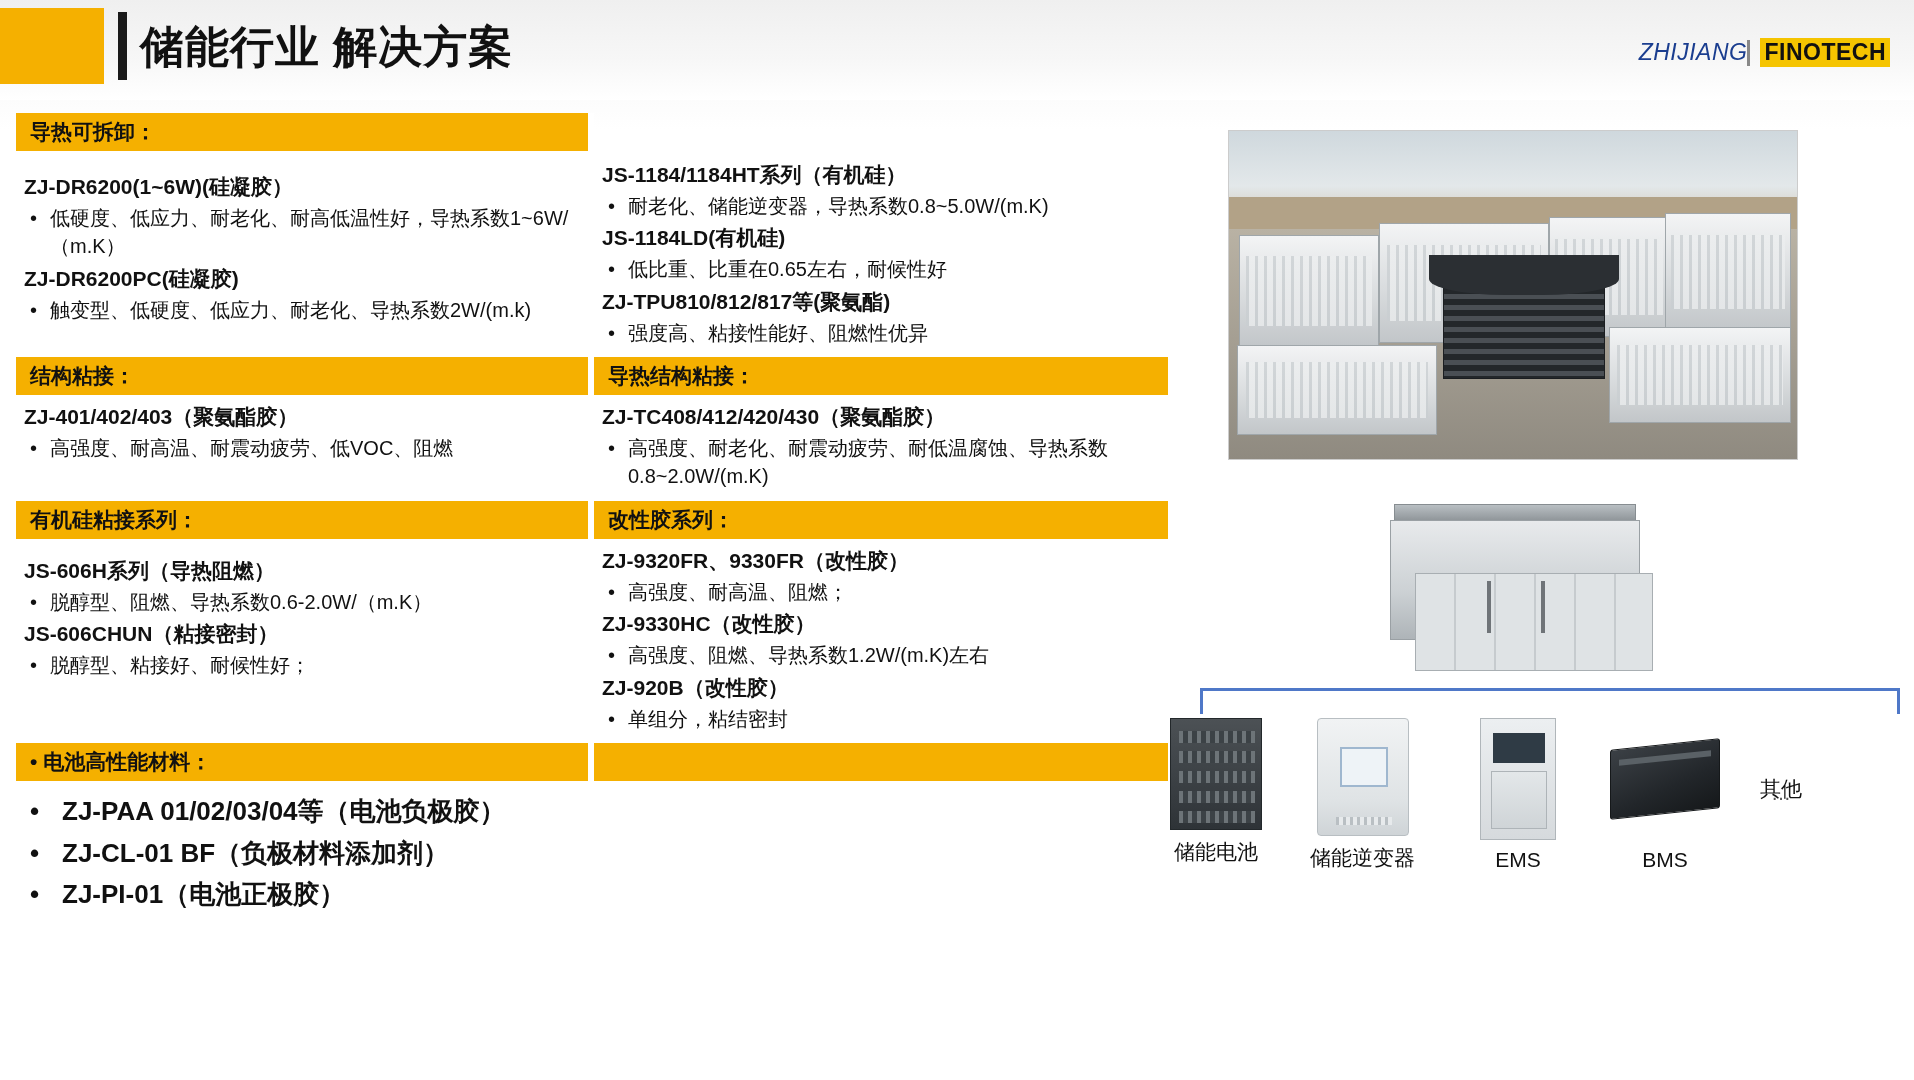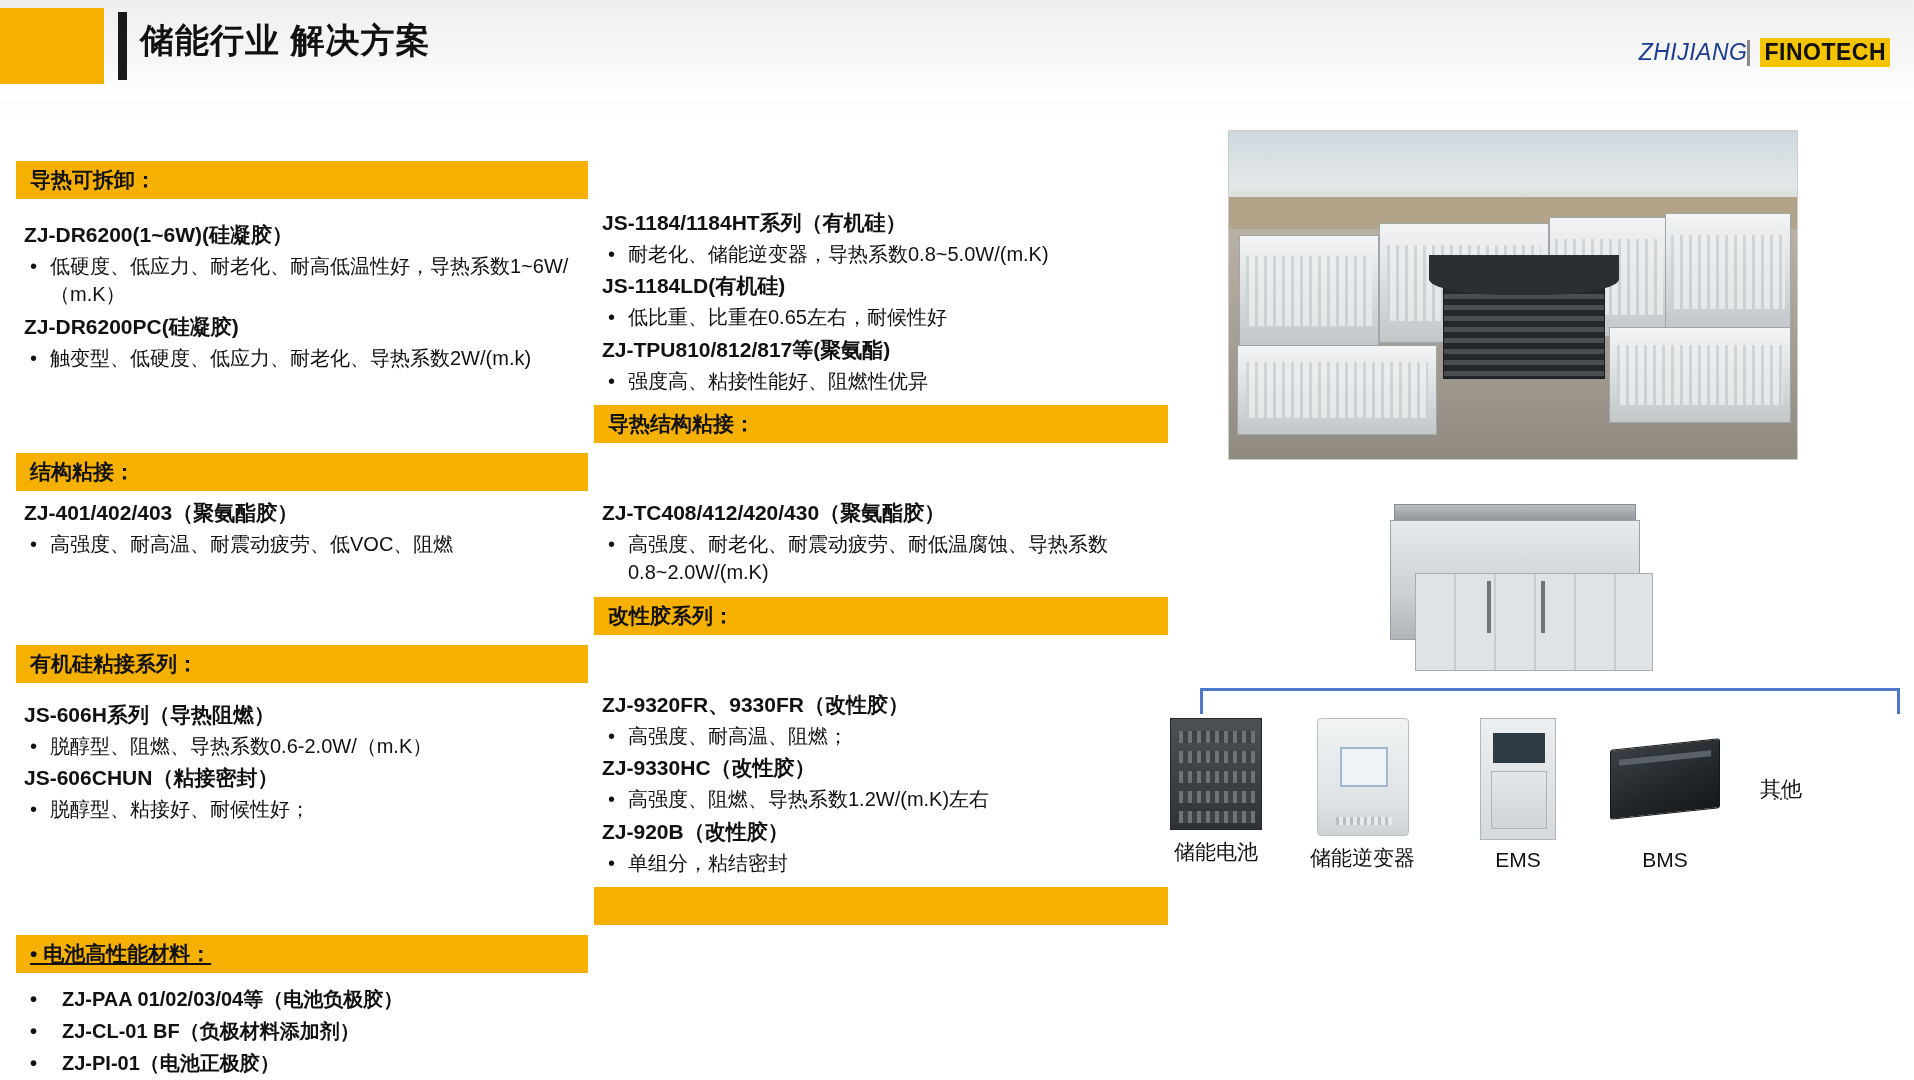--- a/index.html
+++ b/index.html
@@ -23,21 +23,21 @@
   .header-yellow {
     position: absolute; left: 0; top: 8px; width: 104px; height: 76px;
     background: #f5b000;
   }
   .header-bar {
     position: absolute; left: 118px; top: 12px; width: 9px; height: 68px;
     background: #1a1a1a;
   }
   .header-title {
     position: absolute; left: 140px; top: 18px;
-    font-size: 34px; font-weight: bold; color: #111; letter-spacing: 1px;
+    font-size: 44px; font-weight: bold; color: #111; letter-spacing: 1px;
     white-space: nowrap;
   }
   .logo-wrap {
     position: absolute; right: 24px; top: 38px;
     display: flex; align-items: center; gap: 0px;
   }
   .logo-zj {
     font-size: 23px; font-weight: normal; font-style: italic; color: #1a3d8f;
     letter-spacing: 0.5px; 
   }
@@ -54,21 +54,21 @@
   .band {
     display: flex; width: 1158px;
   }
   .band-cell {
     background: #f5b000;
     height: 38px;
     display: flex; align-items: center;
     padding-left: 14px;
     font-size: 21px; font-weight: bold; color: #111;
   }
-  .band-cell.left { width: 578px; border-right: 6px solid #ffffff; margin-top: 48px; }
+  .band-cell.left { width: 578px; border-right: 6px solid #ffffff; }
   .band-cell.right { width: 574px; }
 
   .row {
     display: flex; width: 1158px;
   }
   .cell {
     padding: 10px 12px 6px 8px;
   }
   .cell.left { width: 578px; }
   .cell.right { width: 574px; }
@@ -91,27 +91,26 @@
   .blk2 { padding-top: 6px; }
   .blk3 { padding-top: 14px; }
   .blk4 { padding-top: 4px; }
 
   .bat-band {
     display: flex; width: 1158px; margin-top: 0px;
   }
   .bat-band .band-cell.left {
     width: 578px; border-right: 6px solid #ffffff;
     font-size: 21px;
-    text-decoration: underline;
   }
   .bat-band .band-cell.right { width: 574px; }
   .bat-list { list-style: none; padding: 10px 0 0 6px; }
   .bat-list li {
     position: relative; padding-left: 40px;
-    font-size: 20px; font-weight: bold; color: #111; line-height: 1.6;
+    font-size: 26px; font-weight: bold; color: #111; line-height: 1.6;
   }
   .bat-list li:before { content: "•"; position: absolute; left: 8px; top: 0; }
 
   
   .photo-top {
     position: absolute; left: 1228px; top: 130px; width: 570px; height: 330px;
     border: 1px solid #ccc; overflow: hidden; background: #9aa7ae;
   }
   .sky {
     position: absolute; left: 0; top: 0; width: 100%; height: 28%;

